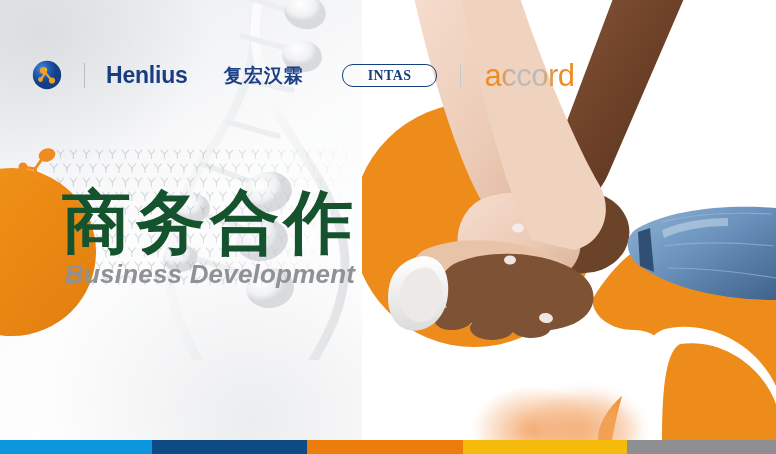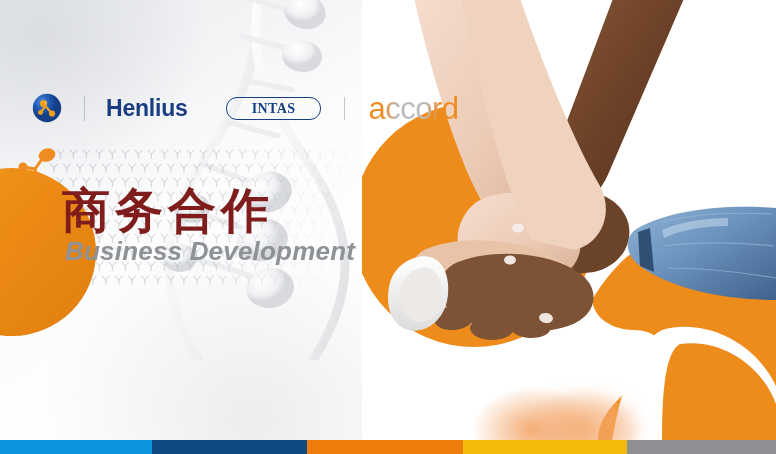--- a/index.html
+++ b/index.html
@@ -44,21 +44,21 @@
     background:linear-gradient(130deg,#f09a1e 0%,#ec8a14 45%,#e07f0f 100%);
   }
 
   
   .photo { position:absolute; left:362px; top:0; width:414px; height:440px; overflow:hidden; }
 
   
   .logo-row {
     position:absolute; left:32px; top:58px;
     display:flex; align-items:center; gap:12px;
-    height:34px; z-index:40;margin-top:33px;
+    height:34px; z-index:40;
   }
   .henlius-mark { width:30px; height:30px; flex:0 0 auto; }
   .vsep { width:1px; height:25px; background:#b9bcc2; margin:0 9px 0 10px; flex:0 0 auto; }
   .vsep.thin { margin:0 11px; height:23px; background:#c6c8cd; }
   .henlius-word {
     font-size:23px; font-weight:700; color:#1a3c82;
     letter-spacing:-.2px; line-height:1;
   }
   .henlius-cn {
     font-size:19px; font-weight:700; color:#1d3f86;
@@ -78,21 +78,21 @@
     font-size:31px; font-weight:400; line-height:1;
     letter-spacing:-.5px;
     background:linear-gradient(90deg,#ef8b22 0%,#ef8b22 16%,#b9bbbe 34%,#b9bbbe 62%,#ef8b22 80%,#ef8b22 100%);
     -webkit-background-clip:text; background-clip:text;
     color:transparent; -webkit-text-fill-color:transparent;
   }
 
   
   .headline { position:absolute; left:62px; top:185px; z-index:40; }
   .title-cn {
-    font-size:48px; font-weight:700; color:#7f1d1d;
+    font-size:69px; font-weight:700; color:#14532d;
     letter-spacing:5px; line-height:1.08;
     font-family:"DejaVu Sans", sans-serif;
     white-space:nowrap;
   }
   .title-en {
     margin-left:3px;
     font-size:26px; font-weight:700; font-style:italic;
     color:#8e9196; letter-spacing:.2px; line-height:1.1;
     white-space:nowrap;
   }
@@ -581,20 +581,21 @@
         <circle cx="20" cy="20.5" r="3.1"></circle>
         <circle cx="8.5" cy="19.5" r="2.4"></circle>
       </g>
       <path d="M13,9 a3.2,3.2 0 0 1 1.6,.6" stroke="#ffffff" stroke-width="1" fill="none" opacity=".7"></path>
     </svg>
 
     <div class="vsep"></div>
 
     <span class="henlius-word">Henlius</span>
 
+    <span class="henlius-cn">复宏汉霖</span>
 
     <span class="intas-wrap">
       <span class="intas-box">
         <span class="intas-text">INTAS</span>
       </span>
     </span>
 
     <div class="vsep thin"></div>
 
     <span class="accord">accord</span>

